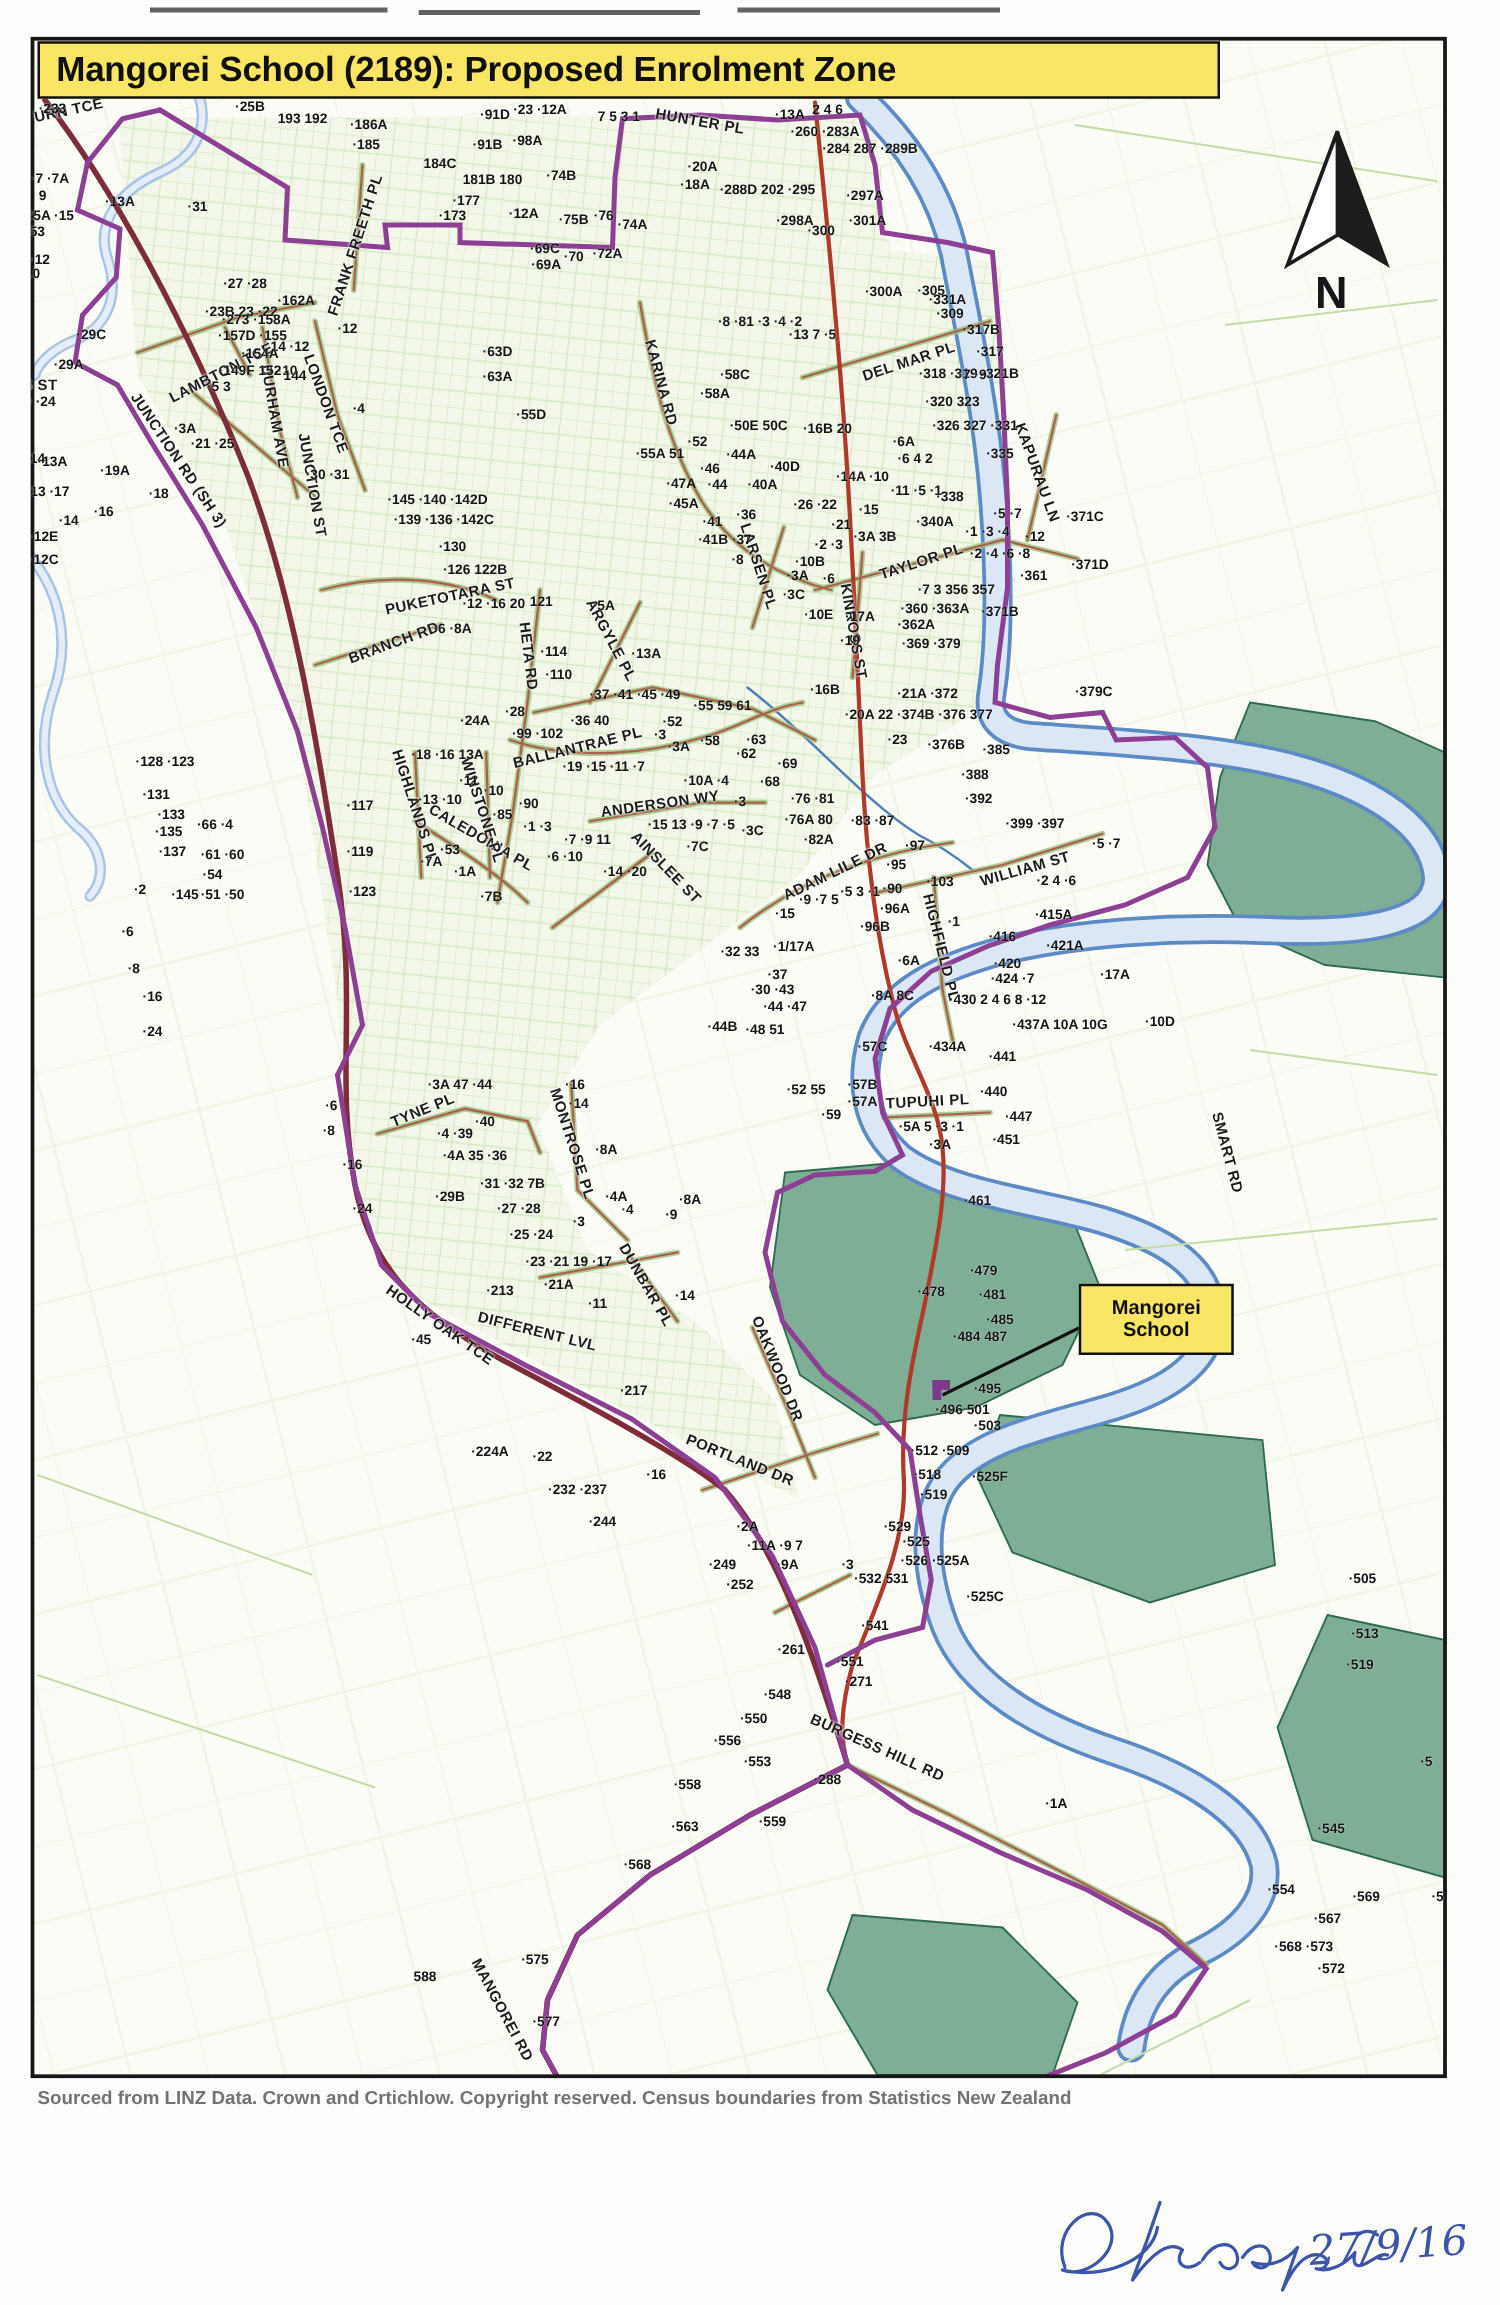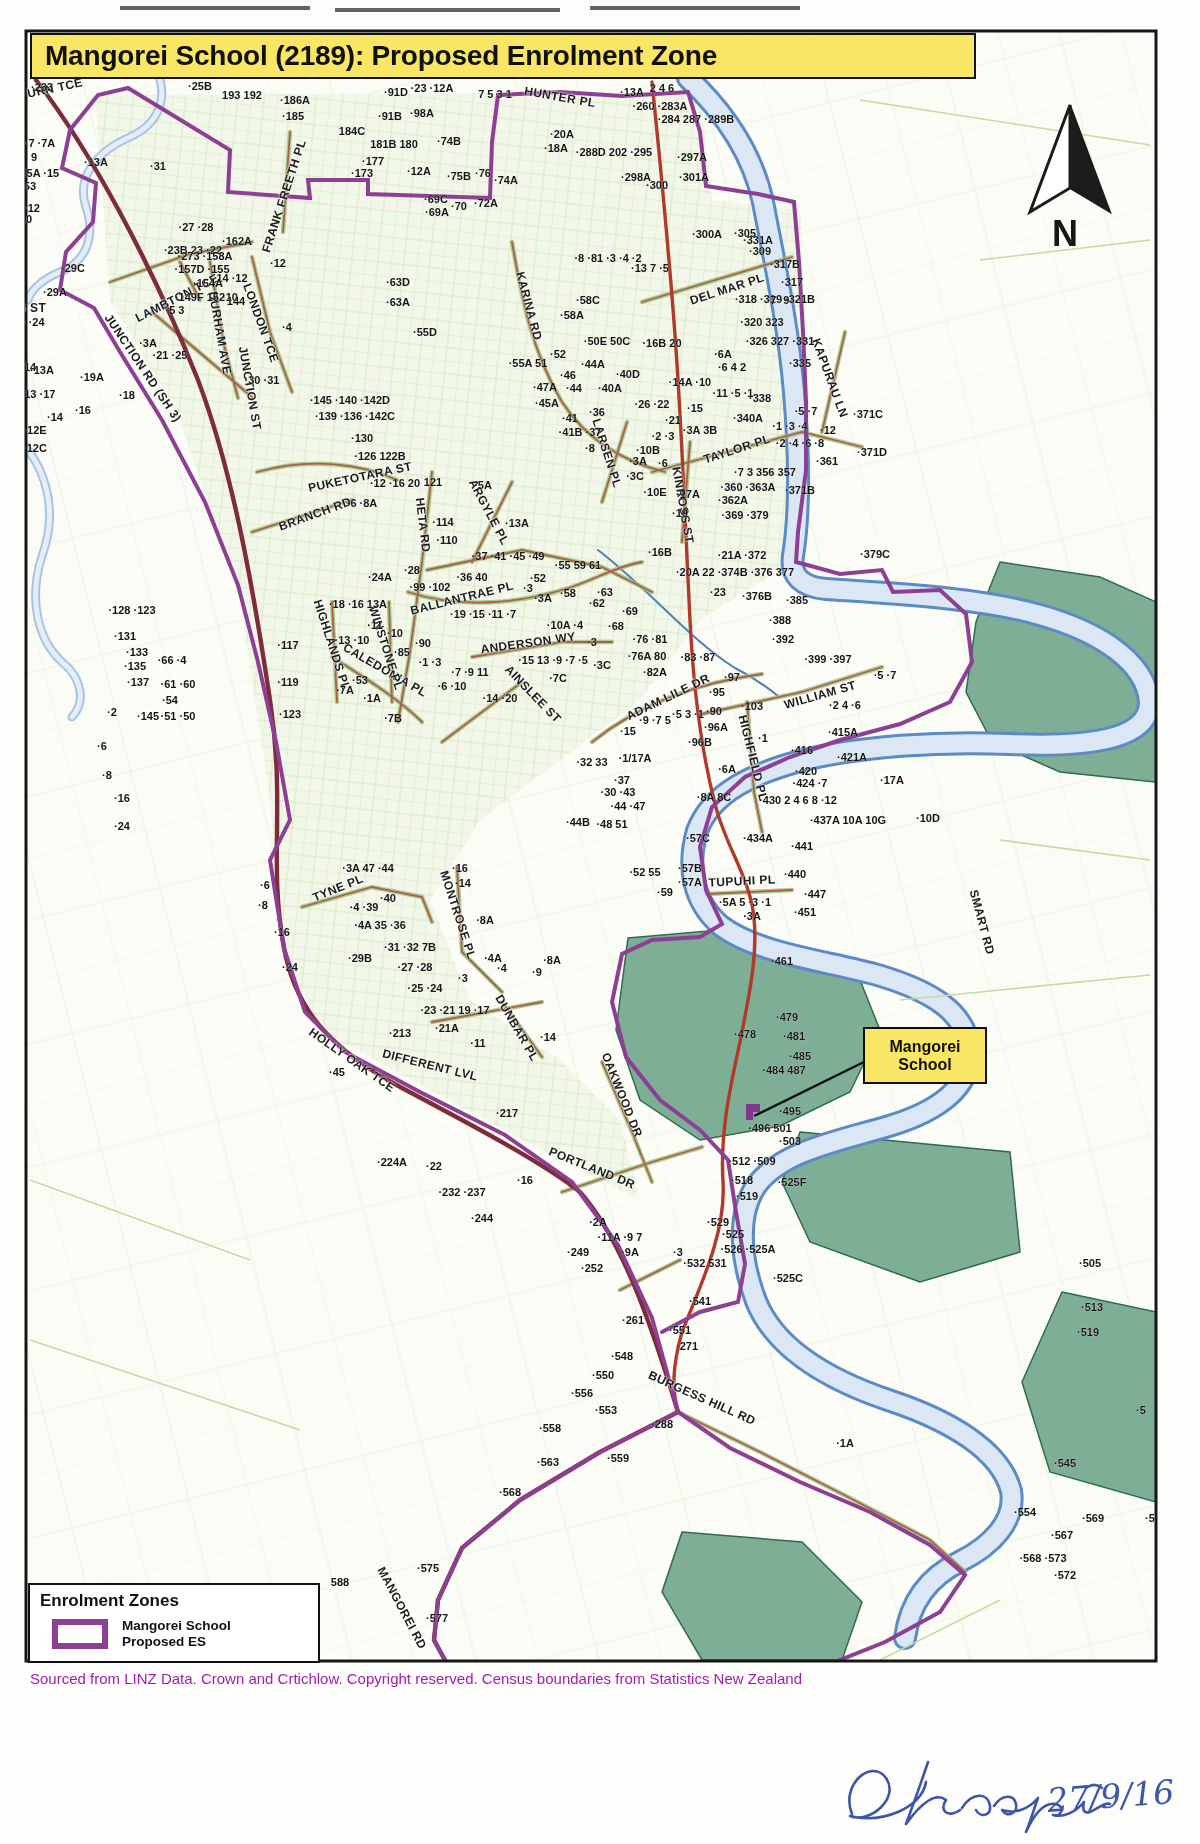--- a/index.html
+++ b/index.html
@@ -39,21 +39,21 @@
   .school-callout div{font-size:16px;font-weight:bold;color:#101010;}
 
   .legend{position:absolute;left:28px;top:1583px;width:292px;height:80px;background:#fff;
      border:2.5px solid #111;box-sizing:border-box;padding:6px 10px;}
   .legend-heading{font-size:17px;font-weight:bold;color:#111;}
   .legend-item{display:flex;align-items:center;margin-top:7px;margin-left:12px;}
   .legend-swatch{width:44px;height:18px;border:6px solid var(--zone-purple,#8d3f94);background:#fff;
      display:inline-block;margin-right:14px;}
   .legend-label{font-size:13.5px;font-weight:bold;color:#111;line-height:1.15;}
 
-  .source-note{position:absolute;left:30px;top:1670px;width:1140px;font-size:15px;font-weight:normal;color:#a21caf;}
+  .source-note{position:absolute;left:30px;top:1670px;width:1140px;font-size:15px;font-weight:bold;color:#737373;}
 
   .sig-block{position:absolute;left:855px;top:1698px;color:#222;}
   .sig-name{font-size:20px;}
   .sig-role{font-size:15.5px;margin-top:3px;}
   .sig-region{font-size:15.5px;margin-top:3px;}
   .signature-svg{position:absolute;left:830px;top:1752px;width:370px;height:90px;}
   .sig-stroke{fill:none;stroke:var(--ink-blue,#3d55a8);stroke-width:2.6;stroke-linecap:round;stroke-linejoin:round;}
   .sig-date{font-family:"DejaVu Serif",serif;font-style:italic;font-size:33px;fill:var(--ink-blue,#3d55a8);}
   .compass-n{font-family:"Liberation Sans",sans-serif;font-weight:bold;font-size:36px;fill:#161616;}
 </style>
@@ -522,30 +522,20 @@
 
   <div class="title-banner">
     <span>Mangorei School (2189): Proposed Enrolment Zone</span>
   </div>
 
   <div class="school-callout">
     <div>Mangorei</div>
     <div>School</div>
   </div>
 
-  <div class="legend">
-    <div class="legend-heading">Enrolment Zones</div>
-    <div class="legend-item">
-      <span class="legend-swatch"></span>
-      <span class="legend-label">
-        <span>Mangorei School</span><br>
-        <span>Proposed ES</span>
-      </span>
-    </div>
-  </div>
 
   <div class="source-note">Sourced from LINZ Data. Crown and Crtichlow. Copyright reserved. Census boundaries from Statistics New Zealand</div>
 
 
   <svg class="signature-svg" viewBox="0 0 370 90">
     <path class="sig-stroke" d="M22,62 C10,32 42,6 56,26 C70,46 40,72 20,64 C52,72 92,56 96,30"></path>
     <path class="sig-stroke" d="M98,10 C88,40 82,56 76,72 C92,50 106,40 116,48 C108,60 120,66 130,58"></path>
     <path class="sig-stroke" d="M132,56 C142,40 158,40 160,54 C161,64 150,66 146,58 M164,54 C172,42 184,42 186,52 C188,62 176,66 172,58 C184,62 198,58 208,46 C203,60 200,70 196,80 C206,58 216,50 226,52 C236,55 231,65 223,63 C233,66 246,60 254,50 C252,58 254,62 260,60 C268,57 274,50 280,52"></path>
     <path class="sig-stroke" d="M256,36 C261,32 267,32 272,36"></path>
     <text class="sig-date" x="218" y="60" transform="rotate(-4 218 60)">27/9/16</text>

